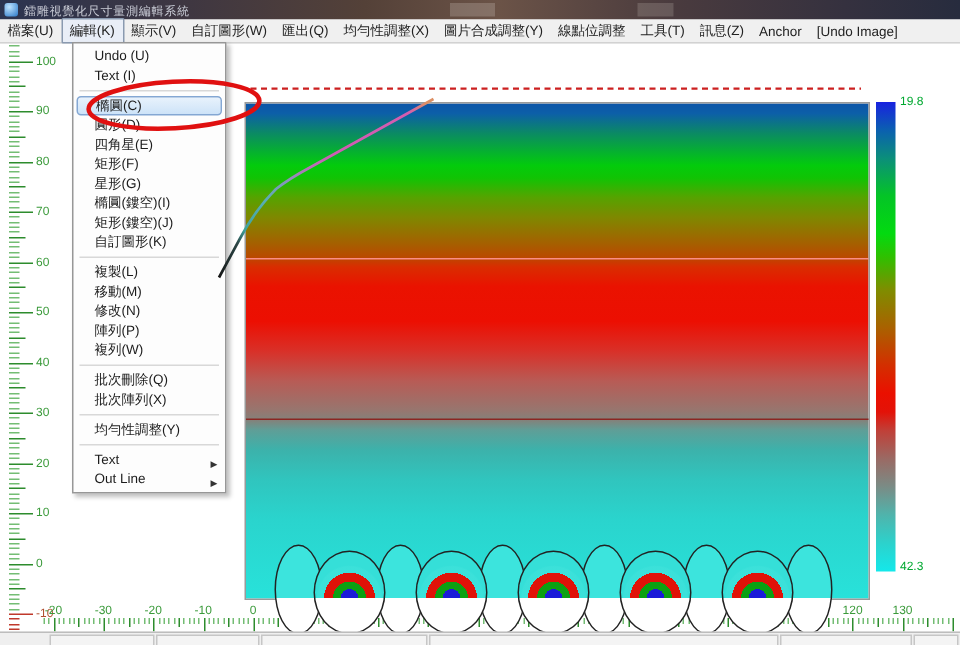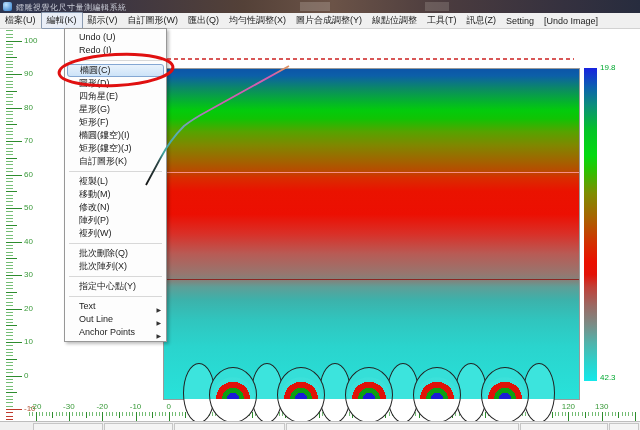--- a/index.html
+++ b/index.html
@@ -44,21 +44,21 @@
   .pill{position:absolute;width:30px;height:58px;top:363px;border:1px solid #222;border-radius:50%;
     background:linear-gradient(to bottom,#3ce4dd 0 60%,#ffffff 60%);}
   .blob{position:absolute;width:46px;height:54px;top:367px;border:1px solid #222;border-radius:50%;
     background:
       linear-gradient(to bottom,rgba(255,255,255,0) 0 57%,#ffffff 57% 100%),
       radial-gradient(circle at 50% 57%, #1b1bd8 0 6px, #0ca012 6px 11px, #e01208 11px 17px,
         rgba(60,225,218,.9) 17px 21px, rgba(60,225,218,0) 22px),
       linear-gradient(to bottom,#35dfd8 0 57%,#ffffff 57%);}
   
   .dropdown{position:absolute;left:48px;top:28px;width:101px;background:#fdfdfd;
-    border:1px solid #979797;box-shadow:2px 2px 3px rgba(0,0,0,.25);z-index:40;padding:2px 0;margin-left:16px;}
+    border:1px solid #979797;box-shadow:2px 2px 3px rgba(0,0,0,.25);z-index:40;padding:2px 0;}
   .dd-item{position:relative;height:13px;line-height:13px;font-size:9px;color:#1c1c1c;
     padding-left:14px;white-space:nowrap;}
   .dd-item .arrow{position:absolute;right:5px;top:3.5px;font-size:6px;color:#333;}
   .dd-item.hl{background:linear-gradient(#e8f2fc,#cde3f8);border:1px solid #84a7d3;border-radius:3px;
     margin:0 2px;padding-left:12px;height:11px;line-height:11px;}
   .dd-sep{border-top:1px solid #d8d8d8;margin:3px 4px;}
   
   .statusbar{position:absolute;left:0;top:421px;width:640px;height:9px;background:#efefef;border-top:1px solid #bdbdbd;}
   .sb-cell{position:absolute;top:1px;height:8px;background:#f4f4f4;border:1px solid #c6c6c6;}
   
@@ -80,21 +80,21 @@
       <div class="mi">檔案(U)</div>
       <div class="mi boxed">編輯(K)</div>
       <div class="mi">顯示(V)</div>
       <div class="mi">自訂圖形(W)</div>
       <div class="mi">匯出(Q)</div>
       <div class="mi">均勻性調整(X)</div>
       <div class="mi">圖片合成調整(Y)</div>
       <div class="mi">線點位調整</div>
       <div class="mi">工具(T)</div>
       <div class="mi">訊息(Z)</div>
-      <div class="mi">Setting</div>
+      <div class="mi">Anchor</div>
       <div class="mi">[Undo Image]</div>
     </div>
 
   <div id="rulers">
       <div class="tick red" style="left: 6px; top: 419.05px; width: 7px; height: 1px;"></div>
       <div class="tick red" style="left: 6px; top: 415.7px; width: 7px; height: 1px;"></div>
       <div class="tick red" style="left: 6px; top: 412.35px; width: 7px; height: 1px;"></div>
       <div class="tick red" style="left: 6px; top: 409px; width: 16px; height: 1px;"></div>
       <div class="tick minor" style="left: 6px; top: 405.65px; width: 7px; height: 1px;"></div>
       <div class="tick minor" style="left: 6px; top: 402.3px; width: 7px; height: 1px;"></div>
@@ -442,45 +442,44 @@
       <div class="blob" style="left: 413px;"></div>
       <div class="blob" style="left: 481px;"></div>
     </div>
 
   <div class="colorbar"></div>
   <div class="cb-label" style="left:600px;top:64px;">19.8</div>
   <div class="cb-label" style="left:600px;top:374px;">42.3</div>
 
   <div class="dropdown" id="dropdown">
       <div class="dd-item">Undo (U)</div>
-      <div class="dd-item">Redo (I)</div>
+      <div class="dd-item">Text (I)</div>
       <div class="dd-sep"></div>
       <div class="dd-item hl">橢圓(C)</div>
       <div class="dd-item">圓形(D)</div>
       <div class="dd-item">四角星(E)</div>
+      <div class="dd-item">矩形(F)</div>
       <div class="dd-item">星形(G)</div>
-      <div class="dd-item">矩形(F)</div>
       <div class="dd-item">橢圓(鏤空)(I)</div>
       <div class="dd-item">矩形(鏤空)(J)</div>
       <div class="dd-item">自訂圖形(K)</div>
       <div class="dd-sep"></div>
       <div class="dd-item">複製(L)</div>
       <div class="dd-item">移動(M)</div>
       <div class="dd-item">修改(N)</div>
       <div class="dd-item">陣列(P)</div>
       <div class="dd-item">複列(W)</div>
       <div class="dd-sep"></div>
       <div class="dd-item">批次刪除(Q)</div>
       <div class="dd-item">批次陣列(X)</div>
       <div class="dd-sep"></div>
-      <div class="dd-item">指定中心點(Y)</div>
+      <div class="dd-item">均勻性調整(Y)</div>
       <div class="dd-sep"></div>
       <div class="dd-item">Text<span class="arrow">▶</span></div>
       <div class="dd-item">Out Line<span class="arrow">▶</span></div>
-      <div class="dd-item">Anchor Points<span class="arrow">▶</span></div>
     </div>
 
   <div class="statusbar" id="statusbar">
       <div class="sb-cell" style="left: 33px; width: 68px;"></div>
       <div class="sb-cell" style="left: 104px; width: 67px;"></div>
       <div class="sb-cell" style="left: 174px; width: 109px;"></div>
       <div class="sb-cell" style="left: 286px; width: 231px;"></div>
       <div class="sb-cell" style="left: 520px; width: 86px;"></div>
       <div class="sb-cell" style="left: 609px; width: 28px;"></div>
     </div>

